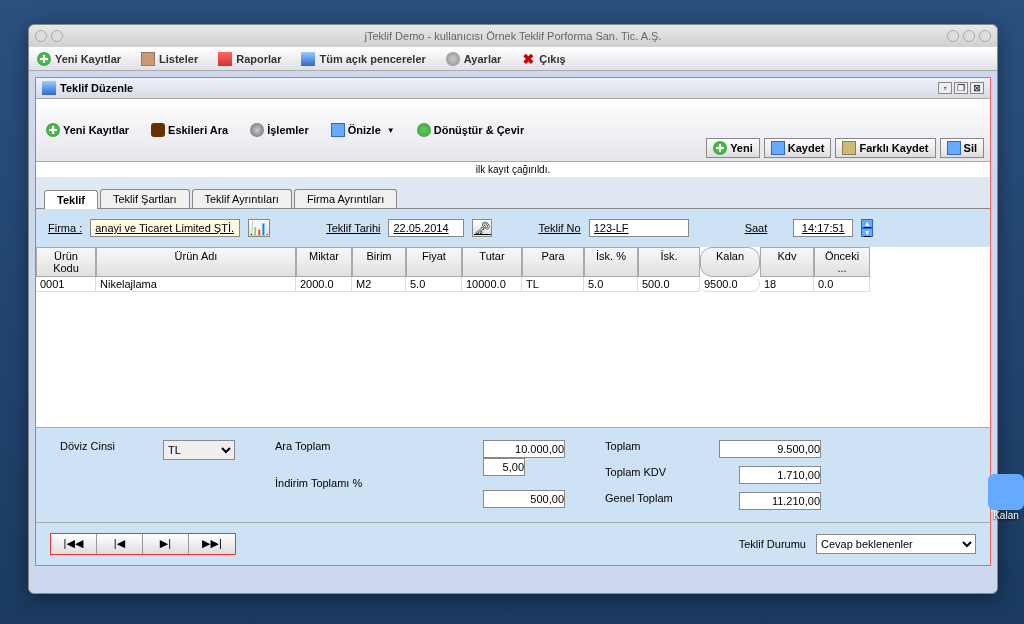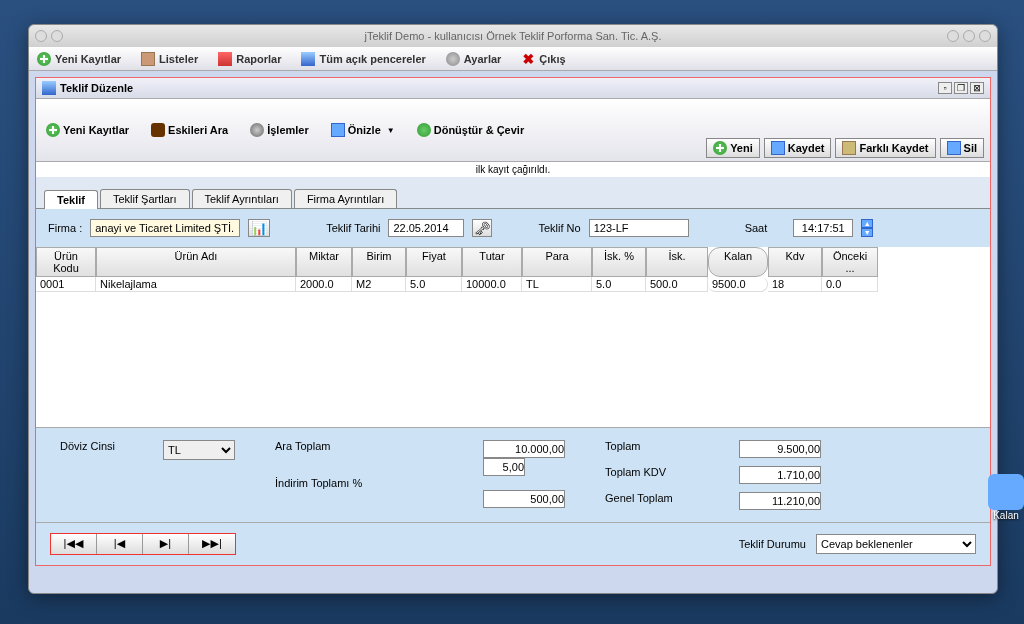--- a/index.html
+++ b/index.html
@@ -48,37 +48,37 @@
   .ic-save2 { background:#cb7; border:1px solid #975; }
   .ic-trash { background:#6af; border:1px solid #36c; }
   
   .status-line { text-align:center; font-size:10px; padding:2px; }
   
   .tabs { display:flex; border-bottom:1px solid #888; background:#e0e8f4; padding-left:8px; padding-top:12px; }
   .tab { border:1px solid #888; border-bottom:none; padding:3px 12px; margin-right:2px; background:#f0f0f0; cursor:pointer; border-radius:3px 3px 0 0; }
   .tab.active { background:#fff; font-weight:bold; position:relative; top:1px; }
   
   .tabpanel { background:#cde3f5; padding:10px 12px; }
-  .form-row { display:flex; align-items:center; gap:8px; }
+  .form-row { display:flex; align-items:center; gap:8px;text-decoration:underline; }
   .form-row label { font-weight:normal; }
   .form-row input { border:1px solid #888; background:#fff; padding:1px 4px; height:18px; font-size:11px; }
   .firma-input { width:150px; background:#fffae0 !important; }
   .lookup-btn { width:22px; height:18px; border:1px solid #888; background:linear-gradient(#fff,#ddd); cursor:pointer; }
   .date-input { width:76px; }
   .key-btn { width:20px; height:18px; border:1px solid #888; background:linear-gradient(#fff,#ddd); cursor:pointer; }
   .no-input { width:100px; }
   .time-input { width:60px; text-align:center; }
   .spinner { display:flex; flex-direction:column; }
   .spinner span { width:12px; height:9px; border:1px solid #36c; background:#6af; text-align:center; font-size:7px; line-height:7px; cursor:pointer; color:#fff; }
   
   .grid { margin:0; background:#fff; }
   .grid-head, .grid-row { display:flex; }
   .grid-head > div { border:1px solid #aaa; background:linear-gradient(#f8f8f8,#e0e0e0); padding:2px 4px; text-align:center; font-size:11px; }
   .grid-row > div { border-right:1px solid #ddd; border-bottom:1px solid #ddd; padding:1px 4px; font-size:11px; }
-  .c-code{width:60px;} .c-name{width:200px;} .c-qty{width:56px;} .c-unit{width:54px;} .c-price{width:56px;} .c-total{width:60px;} .c-cur{width:70px;} .c-discp{width:54px;} .c-disc{width:62px;} .c-rem{width:60px;border-radius:12px;} .c-vat{width:54px;} .c-prev{width:56px;}
+  .c-code{width:60px;} .c-name{width:200px;} .c-qty{width:56px;} .c-unit{width:54px;} .c-price{width:56px;} .c-total{width:60px;} .c-cur{width:62px;} .c-discp{width:54px;} .c-disc{width:62px;} .c-rem{width:60px;border-radius:12px;} .c-vat{width:54px;} .c-prev{width:56px;}
   .grid-body { height:150px; background:#fff; overflow:auto; }
   
   .totals { background:#cde3f5; padding:12px 24px; display:flex; align-items:flex-start; gap:40px; border-top:1px solid #aaa; }
   .totals label{ margin-right:8px; }
   .totals input { border:1px solid #888; background:#fff; padding:1px 0; height:18px; text-align:right; font-size:11px; }
   .sel { border:1px solid #888; height:20px; width:72px; font-size:11px; }
   
   .footer { background:#cde3f5; padding:10px 14px; display:flex; justify-content:space-between; align-items:center; border-top:1px solid #aaa; }
   .nav-group { display:flex; border:1px solid #e33; }
   .nav-btn { width:46px; height:20px; border-right:1px solid #999; background:linear-gradient(#fff,#ddd); cursor:pointer; text-align:center; font-size:11px; line-height:18px; }
@@ -268,21 +268,21 @@
             <label>İndirim Toplamı  %</label>
             <div style="display:flex; gap:14px;flex-direction:column;">
               <input style="width: 42px;" value="5,00">
               <input style="width: 82px;" value="500,00">
             </div>
           </div>
         </div>
         <div>
           <div style="margin-bottom:8px; display:flex; justify-content:space-between; width:216px;">
             <label>Toplam</label>
-            <input style="width: 82px; margin-left: 11px;" value="9.500,00">
+            <input style="width: 102px; margin-left: 11px;" value="9.500,00">
           </div>
           <div style="margin-bottom:8px; display:flex; justify-content:space-between; width:216px;">
             <label>Toplam KDV</label>
             <input style="width: 82px;" value="1.710,00">
           </div>
           <div style="display:flex; justify-content:space-between; width:216px;">
             <label>Genel Toplam</label>
             <input style="width: 82px;" value="11.210,00">
           </div>
         </div>

